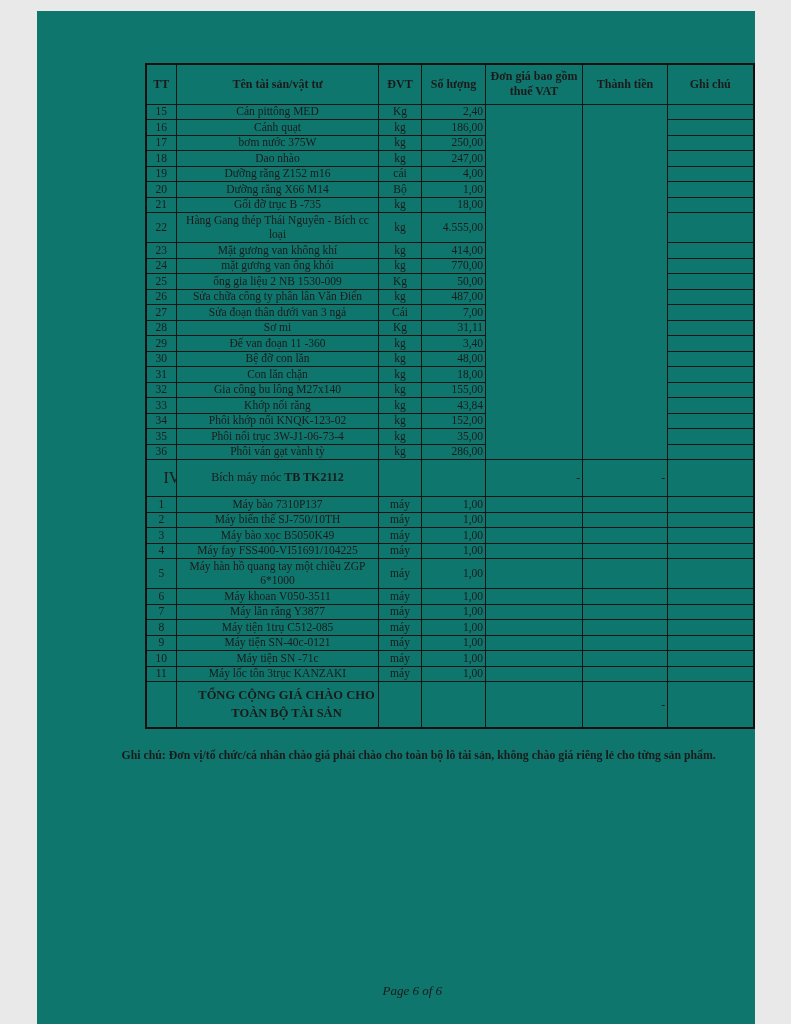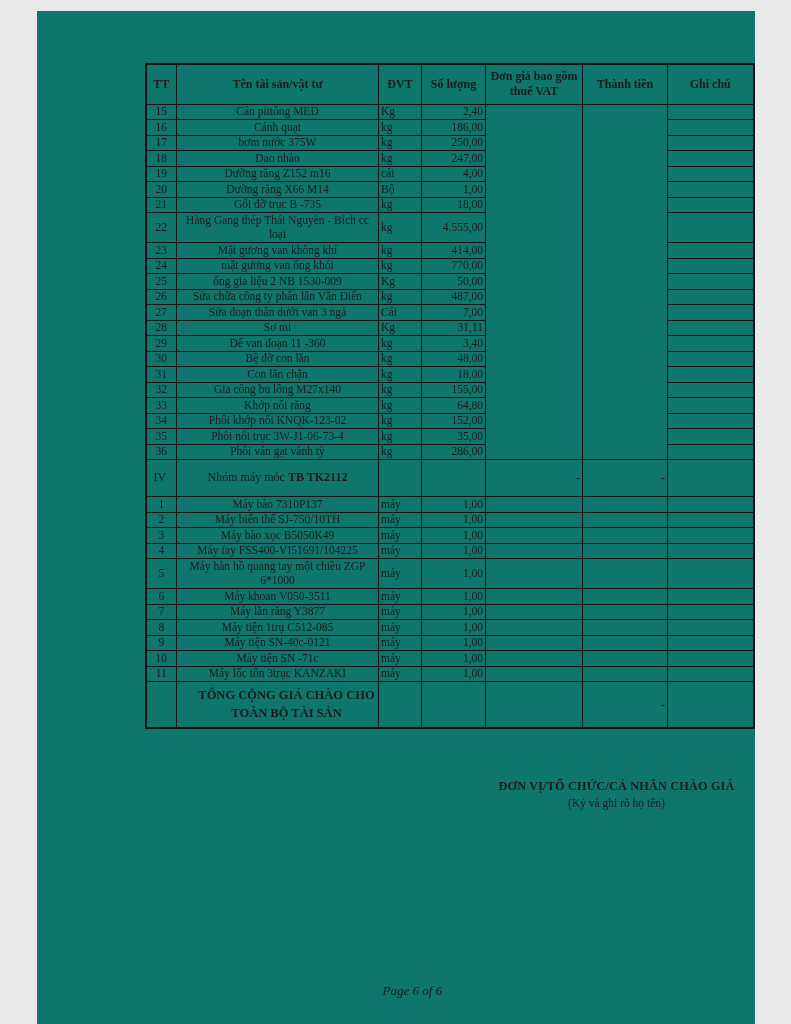--- a/index.html
+++ b/index.html
@@ -35,23 +35,23 @@
   table.quote th{
     font-size:12px;font-weight:bold;text-align:center;
     line-height:1.25;
   }
   table.quote tbody tr{height:15.5px;}
   table.quote tbody tr.tall{height:30px;}
   table.quote tbody tr.section-row{height:37px;}
   table.quote tbody tr.total-row{height:46px;}
   td{font-size:11.5px;}
   td.tt{text-align:center;padding-right:2px;}
-  td.tt.roman{text-align:left;padding-left:7px;font-size:12px;}
+  td.tt.roman{text-align:left;padding-left:17px;font-size:16px;}
   td.name{text-align:center;padding-left:3px;}
-  td.dvt{text-align:left;padding-left:3px;}
+  td.dvt{text-align:center;padding-left:3px;}
   td.qty{text-align:right;padding-right:4px;}
   td.dash-dg{text-align:right;padding-right:20px;}
   td.dash-tt{text-align:right;padding-right:13px;}
   tr.section-row td.name{font-size:12px;}
   tr.section-row .bold-seg{font-weight:bold;}
   tr.total-row td.name{font-weight:bold;font-size:12.5px;line-height:1.5;padding-left:20px;}
   .footnote{
     position:absolute;
     left:85px;top:736px;
     width:632px;
@@ -232,21 +232,21 @@
           <td class="tt">32</td>
           <td class="name">Gia công bu lông M27x140</td>
           <td class="dvt">kg</td>
           <td class="qty">155,00</td>
           <td class="ghichu"></td>
         </tr>
         <tr>
           <td class="tt">33</td>
           <td class="name">Khớp nối răng</td>
           <td class="dvt">kg</td>
-          <td class="qty">64,80</td>
+          <td class="qty">43,84</td>
           <td class="ghichu"></td>
         </tr>
         <tr>
           <td class="tt">34</td>
           <td class="name">Phôi khớp nối KNQK-123-02</td>
           <td class="dvt">kg</td>
           <td class="qty">152,00</td>
           <td class="ghichu"></td>
         </tr>
         <tr>
@@ -258,21 +258,21 @@
         </tr>
         <tr>
           <td class="tt">36</td>
           <td class="name">Phôi ván gạt vành tỳ</td>
           <td class="dvt">kg</td>
           <td class="qty">286,00</td>
           <td class="ghichu"></td>
         </tr>
         <tr class="section-row">
           <td class="tt roman">IV</td>
-          <td class="name"><span>Nhóm máy móc </span><span class="bold-seg">TB TK2112</span></td>
+          <td class="name"><span>Bích máy móc </span><span class="bold-seg">TB TK2112</span></td>
           <td class="dvt"></td>
           <td class="qty"></td>
           <td class="dongia dash-dg">-</td>
           <td class="thanhtien dash-tt">-</td>
           <td class="ghichu"></td>
         </tr>
         <tr>
           <td class="tt">1</td>
           <td class="name">Máy bào 7310P137</td>
           <td class="dvt">máy</td>
@@ -376,21 +376,18 @@
           <td class="name">TỔNG CỘNG GIÁ CHÀO CHO TOÀN BỘ TÀI SẢN</td>
           <td class="dvt"></td>
           <td class="qty"></td>
           <td class="dongia"></td>
           <td class="thanhtien dash-tt">-</td>
           <td class="ghichu"></td>
         </tr>
       </tbody>
   </table>
 
-
-  <div class="signature">
-    <div class="sig-title">ĐƠN VỊ/TỔ CHỨC/CÁ NHÂN CHÀO GIÁ</div>
-    <div class="sig-sub">(Ký và ghi rõ họ tên)</div>
-  </div>
+  <div class="footnote">Ghi chú: Đơn vị/tổ chức/cá nhân chào giá phải chào cho toàn bộ lô tài sản, không chào giá riêng lẻ cho từng sản phẩm.</div>
+
 
   <div class="page-number">Page 6 of 6</div>
 
 </div>
 
 </body></html>

